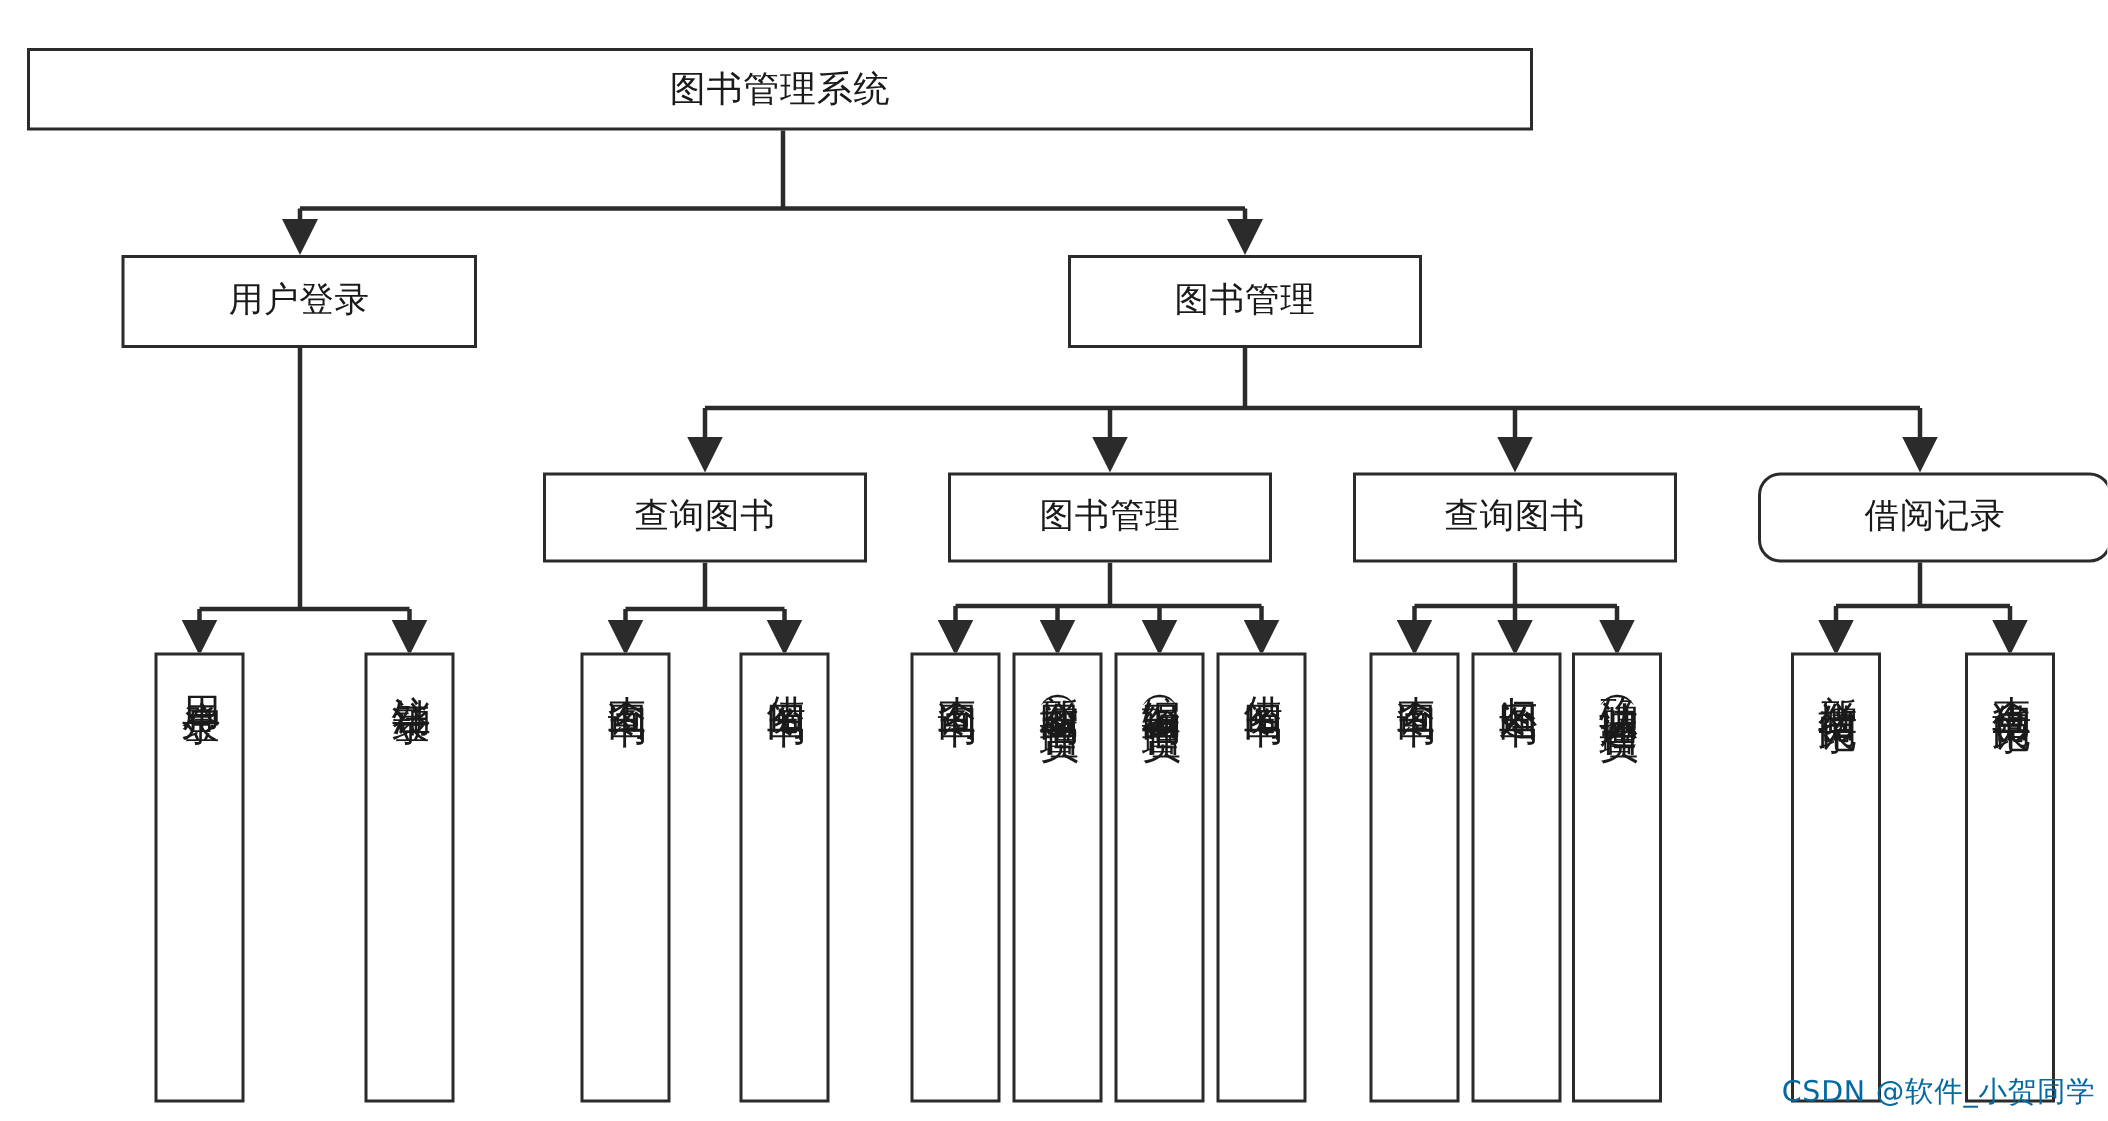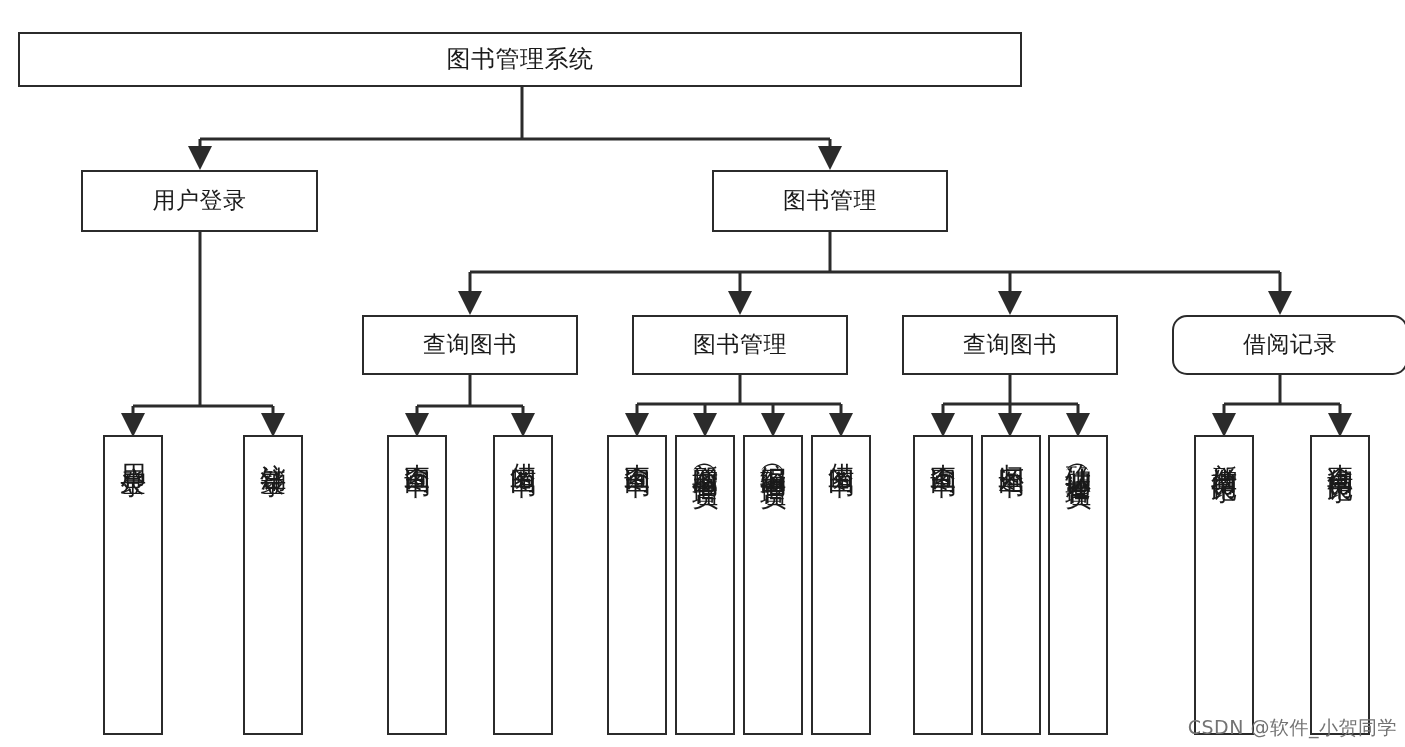--- a/index.html
+++ b/index.html
@@ -59,21 +59,21 @@
     font-size: 26px;
     line-height: 1.05;
     letter-spacing: 3px;
     white-space: nowrap;
   }
   .watermark {
     position: absolute;
     right: 8px;
     bottom: 6px;
     font-size: 19px;
-    color: #737373;
+    color: #0369a1;
     white-space: nowrap;
     letter-spacing: 0.5px;
   }
 </style>
 </head>
 <body>
 
 <div id="canvas">
 
   <svg class="edges" viewBox="0 0 1405 747">

